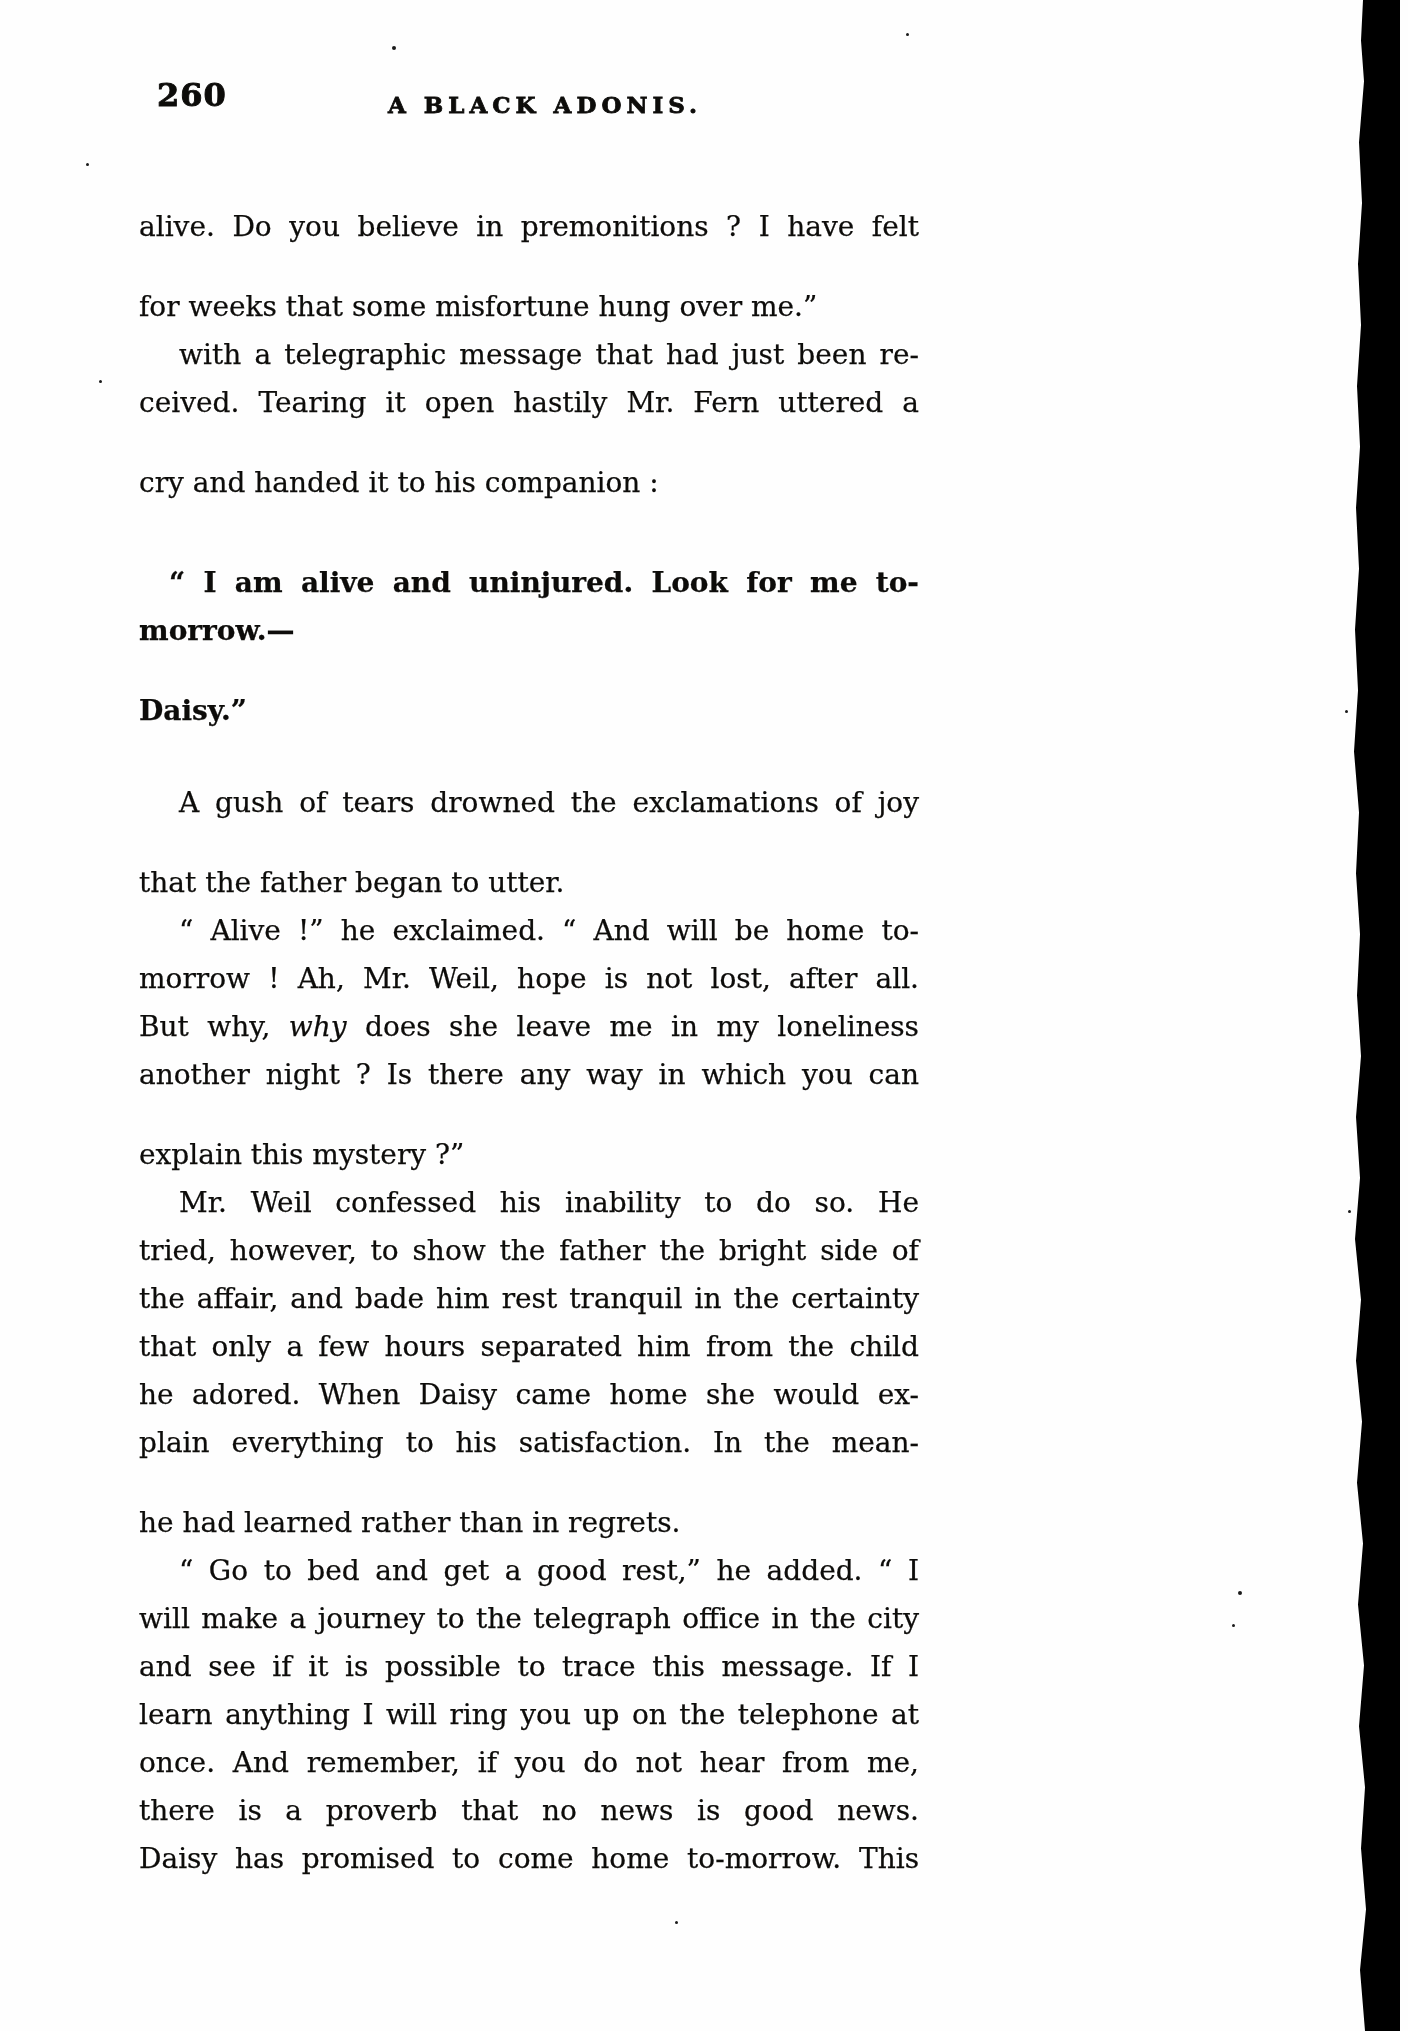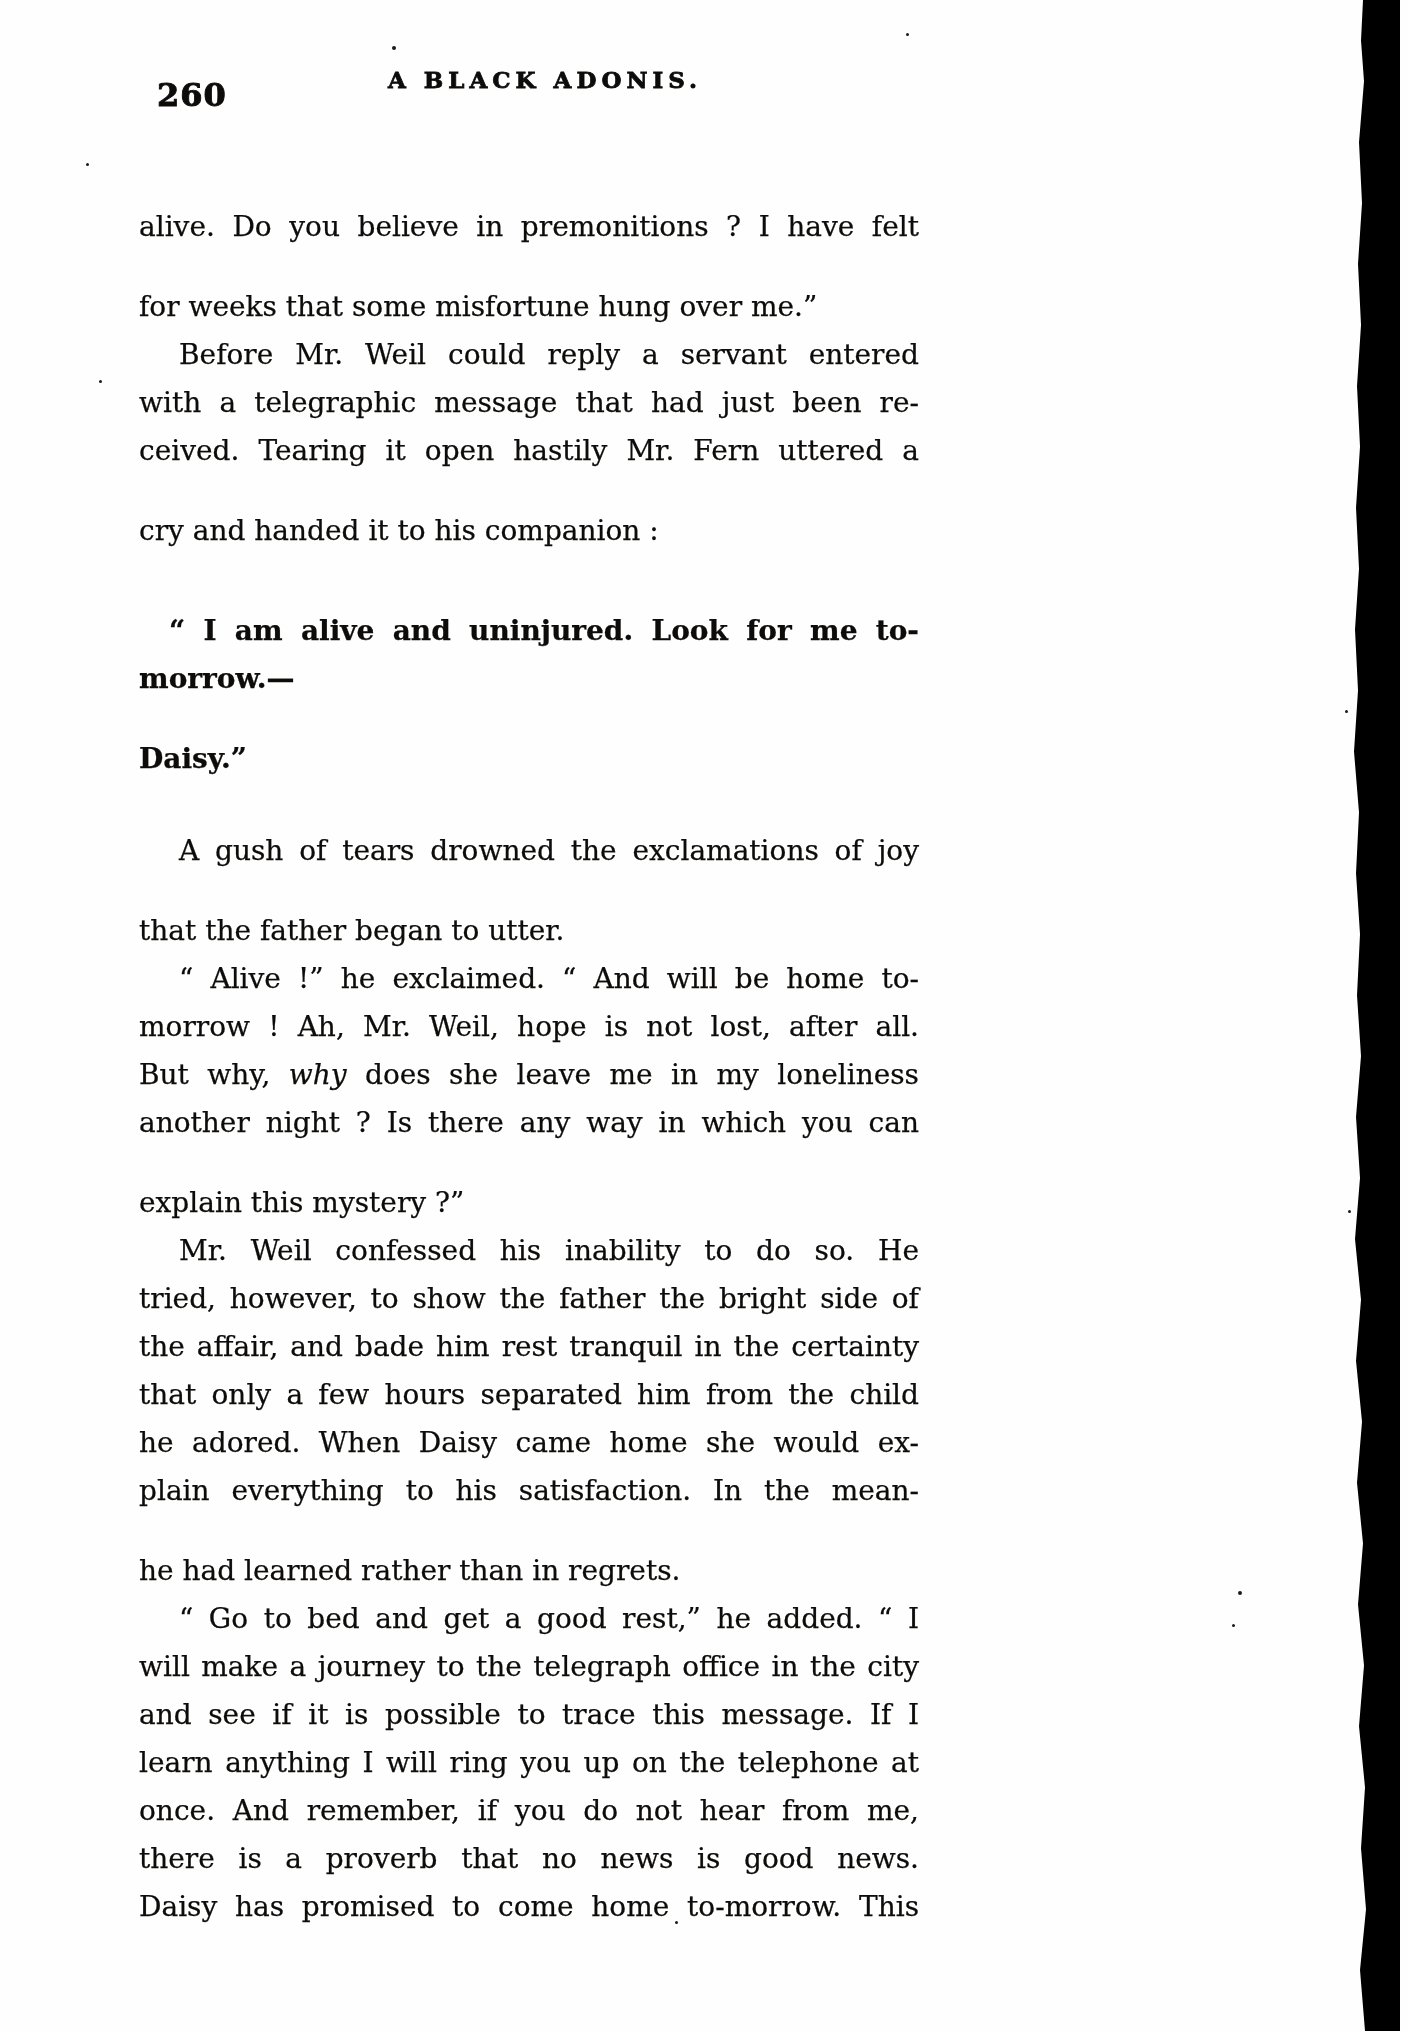--- a/index.html
+++ b/index.html
@@ -9,21 +9,21 @@
     font-family:"DejaVu Serif", serif;
   }
   .page{position:absolute;inset:0;}
   
   .pageno{
     position:absolute;left:157px;top:76px;
     font-size:32px;font-weight:700;letter-spacing:1px;
     -webkit-text-stroke:0.9px currentColor;
   }
   .runhead{
-    position:absolute;left:155px;top:66px;width:780px;
+    position:absolute;left:155px;top:91px;width:780px;
     text-align:center;font-size:23px;font-weight:700;letter-spacing:5px;
     -webkit-text-stroke:0.8px currentColor;
   }
   
   .bodyblock{
     position:absolute;left:139px;top:203px;width:780px;
   }
   .line{
     font-size:28px;line-height:48px;
     text-align:justify;text-align-last:justify;
@@ -59,21 +59,20 @@
   <div class="pageno">260</div>
 
   <div class="runhead">A BLACK ADONIS.</div>
 
   <div class="bodyblock">
       <div class="para plain">
         <div class="line">alive. Do you believe in premonitions ? I have felt</div>
         <div class="line last">for weeks that some misfortune hung over me.”</div>
       </div>
       <div class="para indent">
-        <div class="line">Before Mr. Weil could reply a servant entered</div>
         <div class="line">with a telegraphic message that had just been re-</div>
         <div class="line">ceived. Tearing it open hastily Mr. Fern uttered a</div>
         <div class="line last">cry and handed it to his companion :</div>
       </div>
       <div class="para telegram">
         <div class="line">“ I am alive and uninjured. Look for me to-morrow.—</div>
         <div class="line last">Daisy.”</div>
       </div>
       <div class="para indent">
         <div class="line">A gush of tears drowned the exclamations of joy</div>

